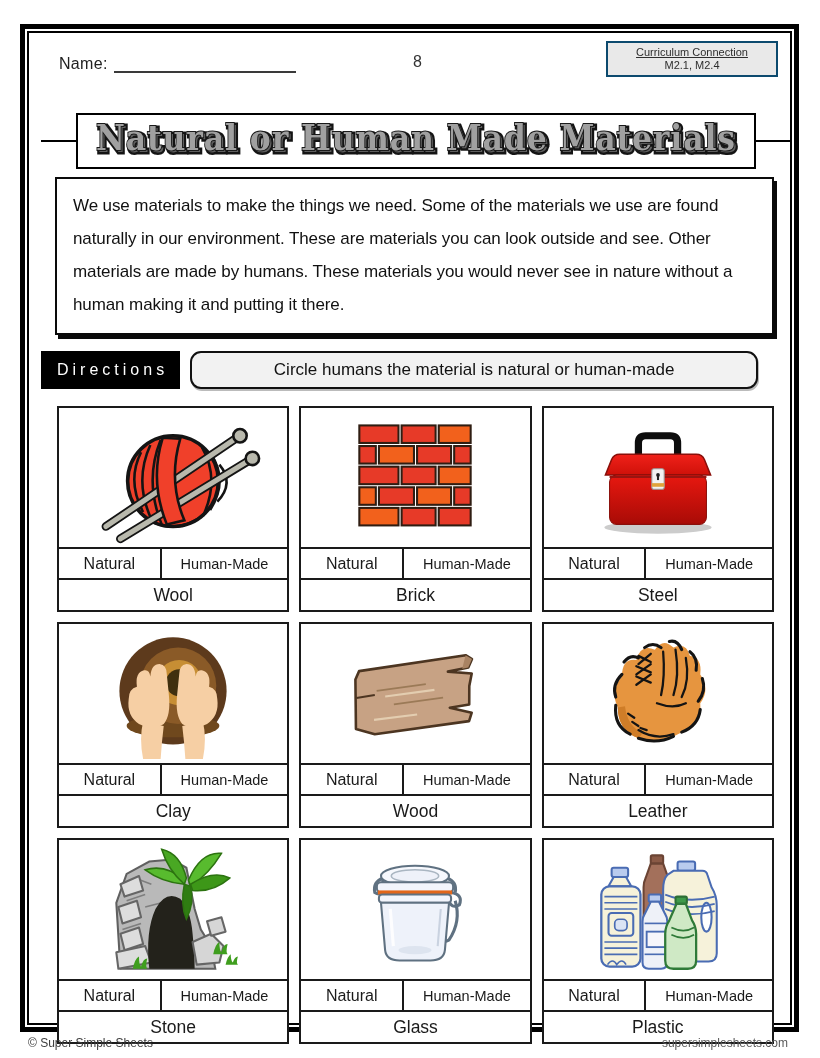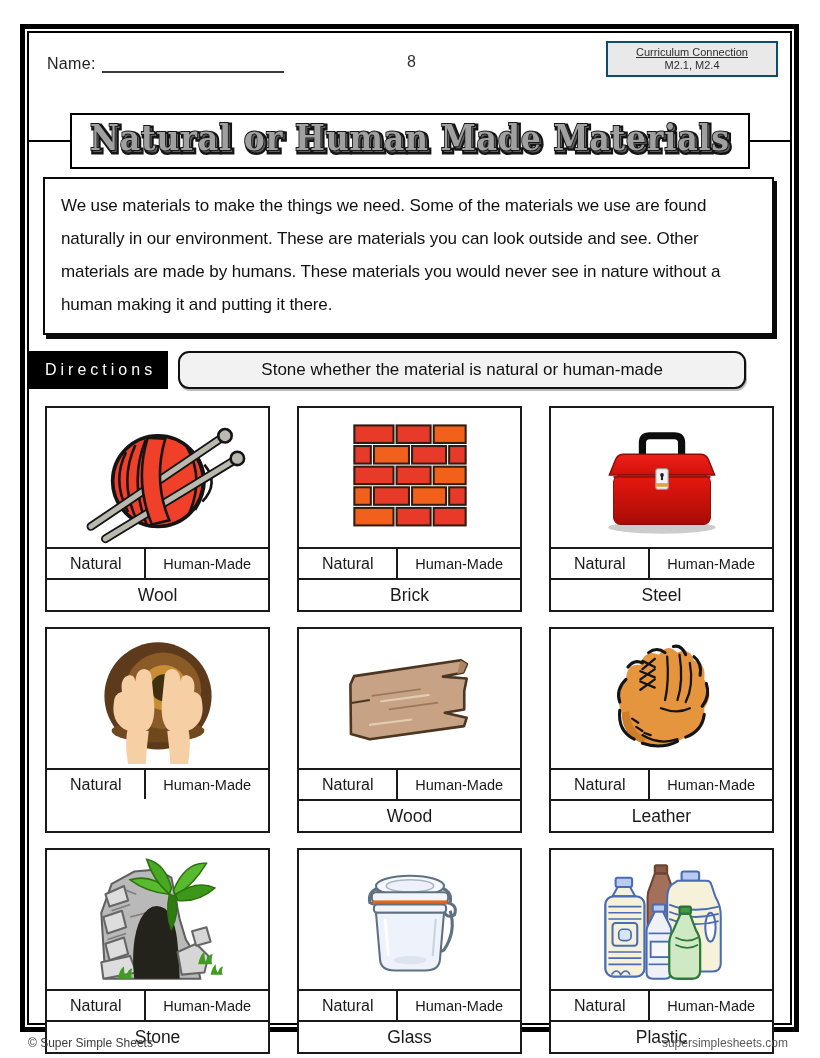--- a/index.html
+++ b/index.html
@@ -8,21 +8,21 @@
     width:820px; height:1058px; position:relative;
     font-family:"Liberation Sans", sans-serif; color:#1a1a1a;
   }
   
   .frame {
     position:absolute; left:20px; top:24px; width:779px; height:1008px;
     border:5px solid #000; padding:2px; background:#fff;
   }
   .frame-inner {
     width:100%; height:100%; border:2px solid #000; position:relative;
-    padding:0 0 6px 0;
+    padding:0 0 6px 12px;
   }
   
   .header { position:relative; height:46px; margin:10px 12px 0 16px; }
   .name-group { position:absolute; left:2px; top:12px; display:flex; align-items:flex-end; }
   .name-label { font-size:16px; color:#222; letter-spacing:.3px; }
   .name-line { display:inline-block; width:182px; border-bottom:2px solid #3a3a3a; height:17px; margin-left:6px; }
   .page-num { position:absolute; left:50%; transform:translateX(-50%); top:10px; font-size:16px; color:#333; }
   .curriculum-box {
     position:absolute; right:0; top:-2px; width:172px; background:#e9e9e9;
     border:2px solid #0c4a6e; text-align:center; padding:3px 2px 4px;
@@ -49,21 +49,21 @@
     padding:0 12px 0 16px; font-size:16px; letter-spacing:4px;
   }
   .directions-pill {
     margin-left:10px; width:568px; border:2px solid #111; border-radius:11px;
     background:#f2f2f2; display:flex; align-items:center; justify-content:center;
     font-size:17px; color:#111; box-shadow:1px 2px 0 #bbb;
   }
   
   .grid {
     margin:17px 16px 0 16px; display:grid;
-    grid-template-columns:repeat(3, 1fr); column-gap:27px; row-gap:15px;
+    grid-template-columns:repeat(3, 1fr); column-gap:27px; row-gap:15px;gap:10px;
   }
   .card { border:2px solid #1a1a1a; background:#fff; display:flex; flex-direction:column; }
   .card-image { height:139px; display:flex; align-items:center; justify-content:center; overflow:hidden; }
   .card-options { display:flex; border-top:2px solid #1a1a1a; height:31px; }
   .opt { display:flex; align-items:center; justify-content:center; }
   .opt-natural { width:45%; border-right:2px solid #1a1a1a; font-size:16px; }
   .opt-human { width:55%; font-size:14.5px; }
   .card-name {
     border-top:2px solid #1a1a1a; height:32px; display:flex; align-items:center;
     justify-content:center; font-size:17.5px;
@@ -101,21 +101,21 @@
           <text x="330" y="33" text-anchor="middle" fill="#a0a0a0" stroke="#1a1a1a" stroke-width="2" paint-order="stroke" textLength="640" lengthAdjust="spacingAndGlyphs">Natural or Human Made Materials</text>
         </svg>
       </div>
       <div class="h-line"></div>
     </div>
 
     <div class="intro-box">We use materials to make the things we need. Some of the materials we use are found naturally in our environment. These are materials you can look outside and see. Other materials are made by humans. These materials you would never see in nature without a human making it and putting it there.</div>
 
     <div class="directions-row">
       <div class="directions-label">Directions</div>
-      <div class="directions-pill">Stone whether the material is natural or human-made</div>
+      <div class="directions-pill">Circle humans the material is natural or human-made</div>
     </div>
 
     <div class="grid">
 
       <div class="card">
         <div class="card-image">
           <svg width="176" height="134" viewBox="0 0 170 130">
             <circle cx="85" cy="68" r="44" fill="#f0402a" stroke="#141414" stroke-width="3.5"></circle>
             <g fill="none" stroke="#141414" stroke-width="2.5">
               <path d="M54,40 Q40,68 56,98"></path>
@@ -219,20 +219,21 @@
                 <path d="M56,128 Q52,108 56,92 L76,96 Q74,112 73,128 Z"></path>
                 <path d="M52,94 Q40,86 42,70 Q42,60 50,58 Q48,44 57,42 Q62,41 63,48 Q64,36 72,36 Q79,37 79,46 L81,66 Q83,86 76,94 Q66,101 52,94 Z"></path>
               </g>
             </g>
           </svg>
         </div>
         <div class="card-options">
           <div class="opt opt-natural">Natural</div>
           <div class="opt opt-human">Human-Made</div>
         </div>
+        <div class="card-name">Clay</div>
       </div>
 
       <div class="card">
         <div class="card-image">
           <svg width="176" height="134" viewBox="0 0 170 130">
             <g transform="rotate(-3 85 65)">
               <path d="M28,48 L32,40 L136,30 L142,34 L138,42 L118,45 L141,48 L138,60 L137,78 L118,80 L139,86 L136,94 L44,102 L26,96 Z" fill="#c7a284" stroke="#4c3521" stroke-width="2.5" stroke-linejoin="round"></path>
               <path d="M136,30 L142,34 L138,42 L132,43 Z" fill="#a98363"></path>
               <line x1="28" y1="66" x2="46" y2="64" stroke="#4c3521" stroke-width="2"></line>
               <line x1="48" y1="60" x2="96" y2="56" stroke="#9b7a57" stroke-width="1.8"></line>

